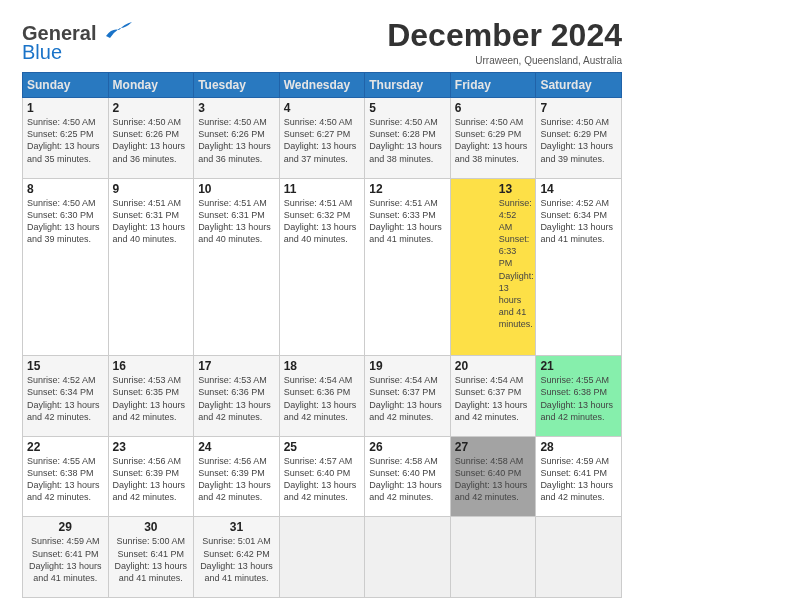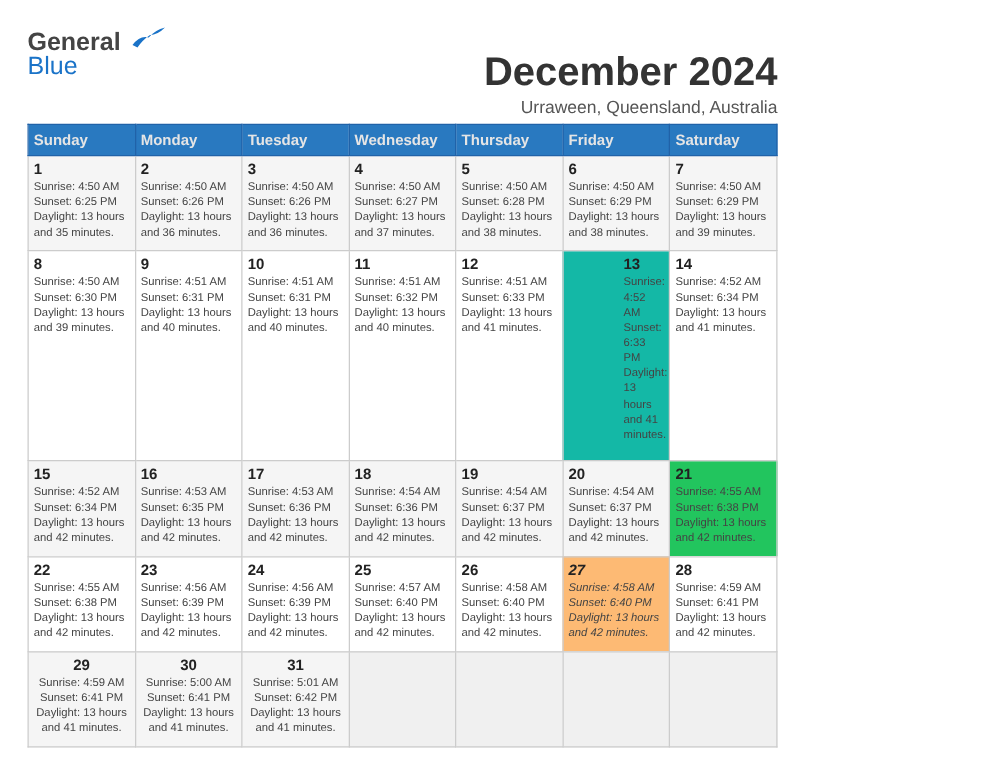--- a/index.html
+++ b/index.html
@@ -23,30 +23,29 @@
       justify-content: space-between;
       margin-bottom: 6px;
     }
     .logo {
       display: flex;
       flex-direction: column;
       align-items: flex-start;
     }
     .title-area {
       text-align: right;
-      margin-top: 22px;
     }
     .month-title {
       font-size: 32px;
       font-weight: bold;
       color: #333;
       line-height: 1.1;
     }
     .location-title {
-      font-size: 14px;
+      font-size: 10px;
       color: #555;
       margin-top: 2px;
     }
     .calendar {
       flex: 1;
       border: 1px solid #ccc;
       border-collapse: collapse;
       width: 100%;
       table-layout: fixed;
     }
@@ -185,21 +184,21 @@
             <div class="day-info">Sunrise: 4:51 AM<br>Sunset: 6:31 PM<br>Daylight: 13 hours and 40 minutes.</div>
           </td>
           <td style="background: rgb(255, 255, 255);">
             <span class="day-number">11</span>
             <div class="day-info">Sunrise: 4:51 AM<br>Sunset: 6:32 PM<br>Daylight: 13 hours and 40 minutes.</div>
           </td>
           <td style="background: rgb(255, 255, 255);">
             <span class="day-number">12</span>
             <div class="day-info">Sunrise: 4:51 AM<br>Sunset: 6:33 PM<br>Daylight: 13 hours and 41 minutes.</div>
           </td>
-          <td style="background: #14b8a6; padding-left: 48px;">
+          <td style="background: #fde047; padding-left: 48px;">
             <span class="day-number">13</span>
             <div class="day-info">Sunrise: 4:52 AM<br>Sunset: 6:33 PM<br>Daylight: 13 hours and 41 minutes.</div>
           </td>
           <td style="background: rgb(255, 255, 255);">
             <span class="day-number">14</span>
             <div class="day-info">Sunrise: 4:52 AM<br>Sunset: 6:34 PM<br>Daylight: 13 hours and 41 minutes.</div>
           </td>
         </tr>
         <tr style="background: rgb(245, 245, 245);">
           <td style="background: rgb(245, 245, 245);">
@@ -219,21 +218,21 @@
             <div class="day-info">Sunrise: 4:54 AM<br>Sunset: 6:36 PM<br>Daylight: 13 hours and 42 minutes.</div>
           </td>
           <td style="background: rgb(245, 245, 245);">
             <span class="day-number">19</span>
             <div class="day-info">Sunrise: 4:54 AM<br>Sunset: 6:37 PM<br>Daylight: 13 hours and 42 minutes.</div>
           </td>
           <td style="background: rgb(245, 245, 245);">
             <span class="day-number">20</span>
             <div class="day-info">Sunrise: 4:54 AM<br>Sunset: 6:37 PM<br>Daylight: 13 hours and 42 minutes.</div>
           </td>
-          <td style="background: #22c55e;">
+          <td style="background: #86efac;">
             <span class="day-number">21</span>
             <div class="day-info">Sunrise: 4:55 AM<br>Sunset: 6:38 PM<br>Daylight: 13 hours and 42 minutes.</div>
           </td>
         </tr>
         <tr style="background: rgb(255, 255, 255); margin-left: 47px;">
           <td style="background: rgb(255, 255, 255);">
             <span class="day-number">22</span>
             <div class="day-info">Sunrise: 4:55 AM<br>Sunset: 6:38 PM<br>Daylight: 13 hours and 42 minutes.</div>
           </td>
           <td style="background: rgb(255, 255, 255);">
@@ -245,21 +244,21 @@
             <div class="day-info">Sunrise: 4:56 AM<br>Sunset: 6:39 PM<br>Daylight: 13 hours and 42 minutes.</div>
           </td>
           <td style="background: rgb(255, 255, 255);">
             <span class="day-number">25</span>
             <div class="day-info">Sunrise: 4:57 AM<br>Sunset: 6:40 PM<br>Daylight: 13 hours and 42 minutes.</div>
           </td>
           <td style="background: rgb(255, 255, 255);">
             <span class="day-number">26</span>
             <div class="day-info">Sunrise: 4:58 AM<br>Sunset: 6:40 PM<br>Daylight: 13 hours and 42 minutes.</div>
           </td>
-          <td style="background: #fdba74; font-style: italic;">
+          <td style="background: #a3a3a3;">
             <span class="day-number">27</span>
             <div class="day-info">Sunrise: 4:58 AM<br>Sunset: 6:40 PM<br>Daylight: 13 hours and 42 minutes.</div>
           </td>
           <td style="background: rgb(255, 255, 255);">
             <span class="day-number">28</span>
             <div class="day-info">Sunrise: 4:59 AM<br>Sunset: 6:41 PM<br>Daylight: 13 hours and 42 minutes.</div>
           </td>
         </tr>
         <tr style="background: rgb(245, 245, 245); text-align: center;">
           <td style="background: rgb(245, 245, 245);">

